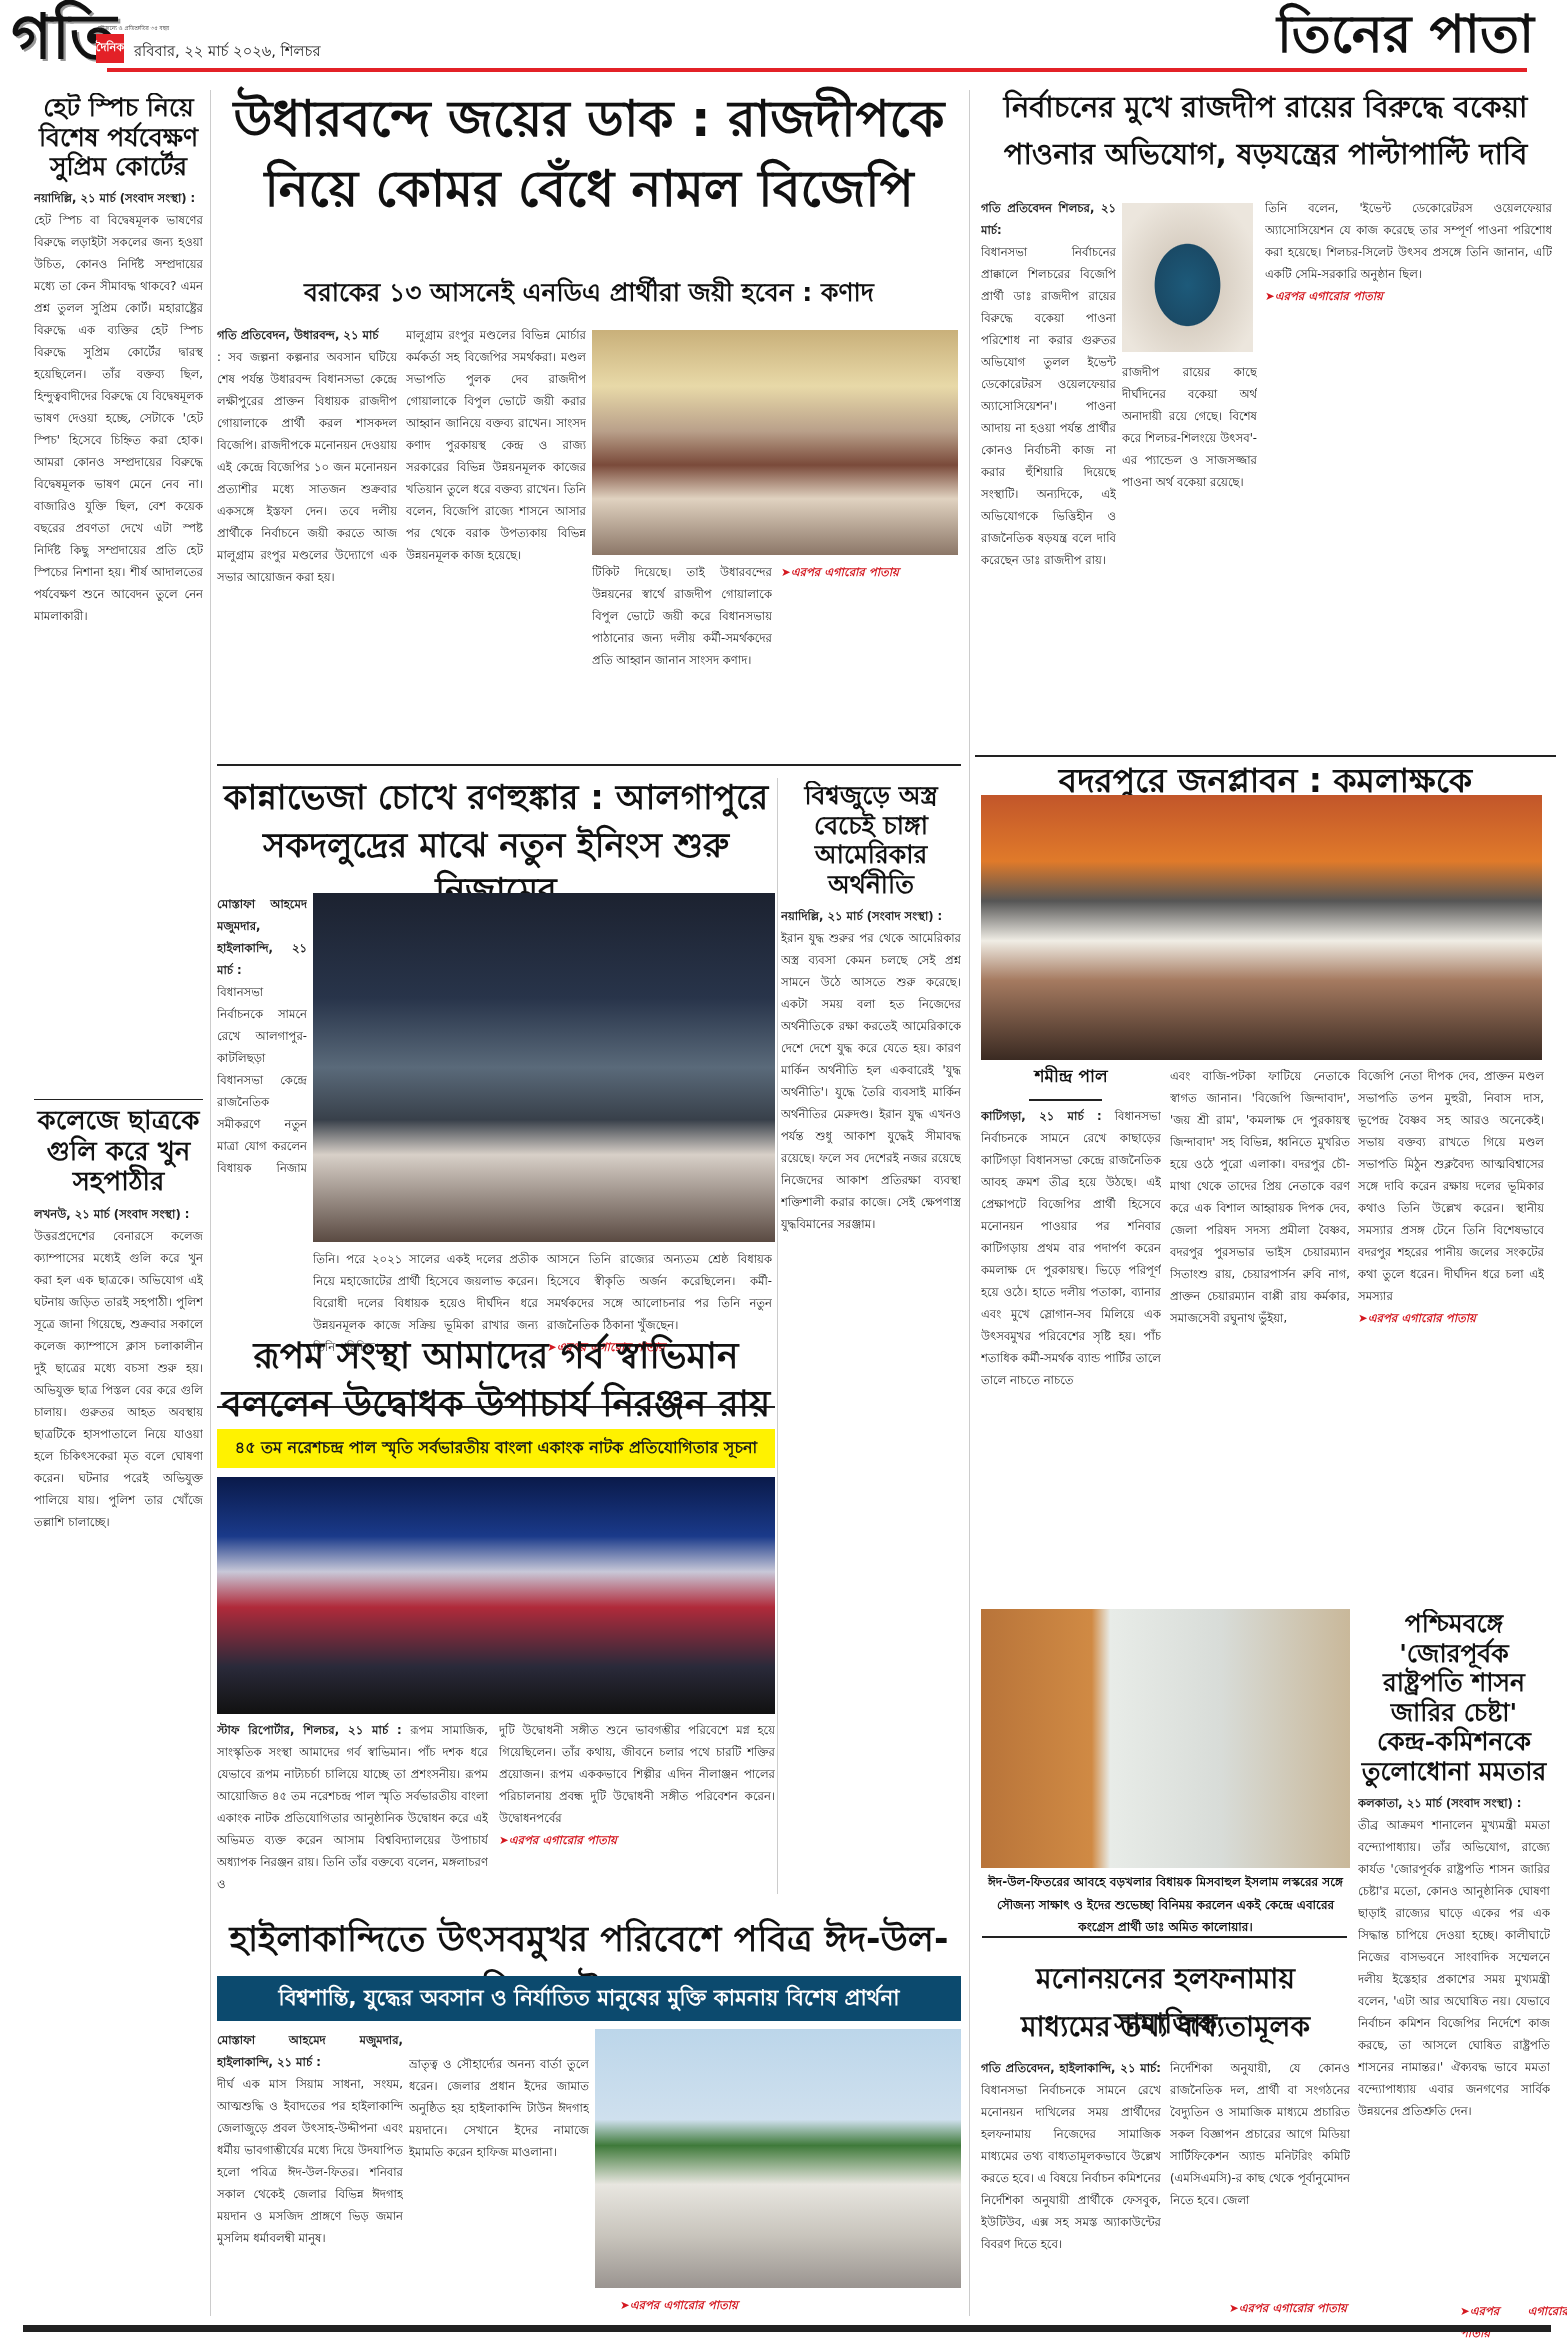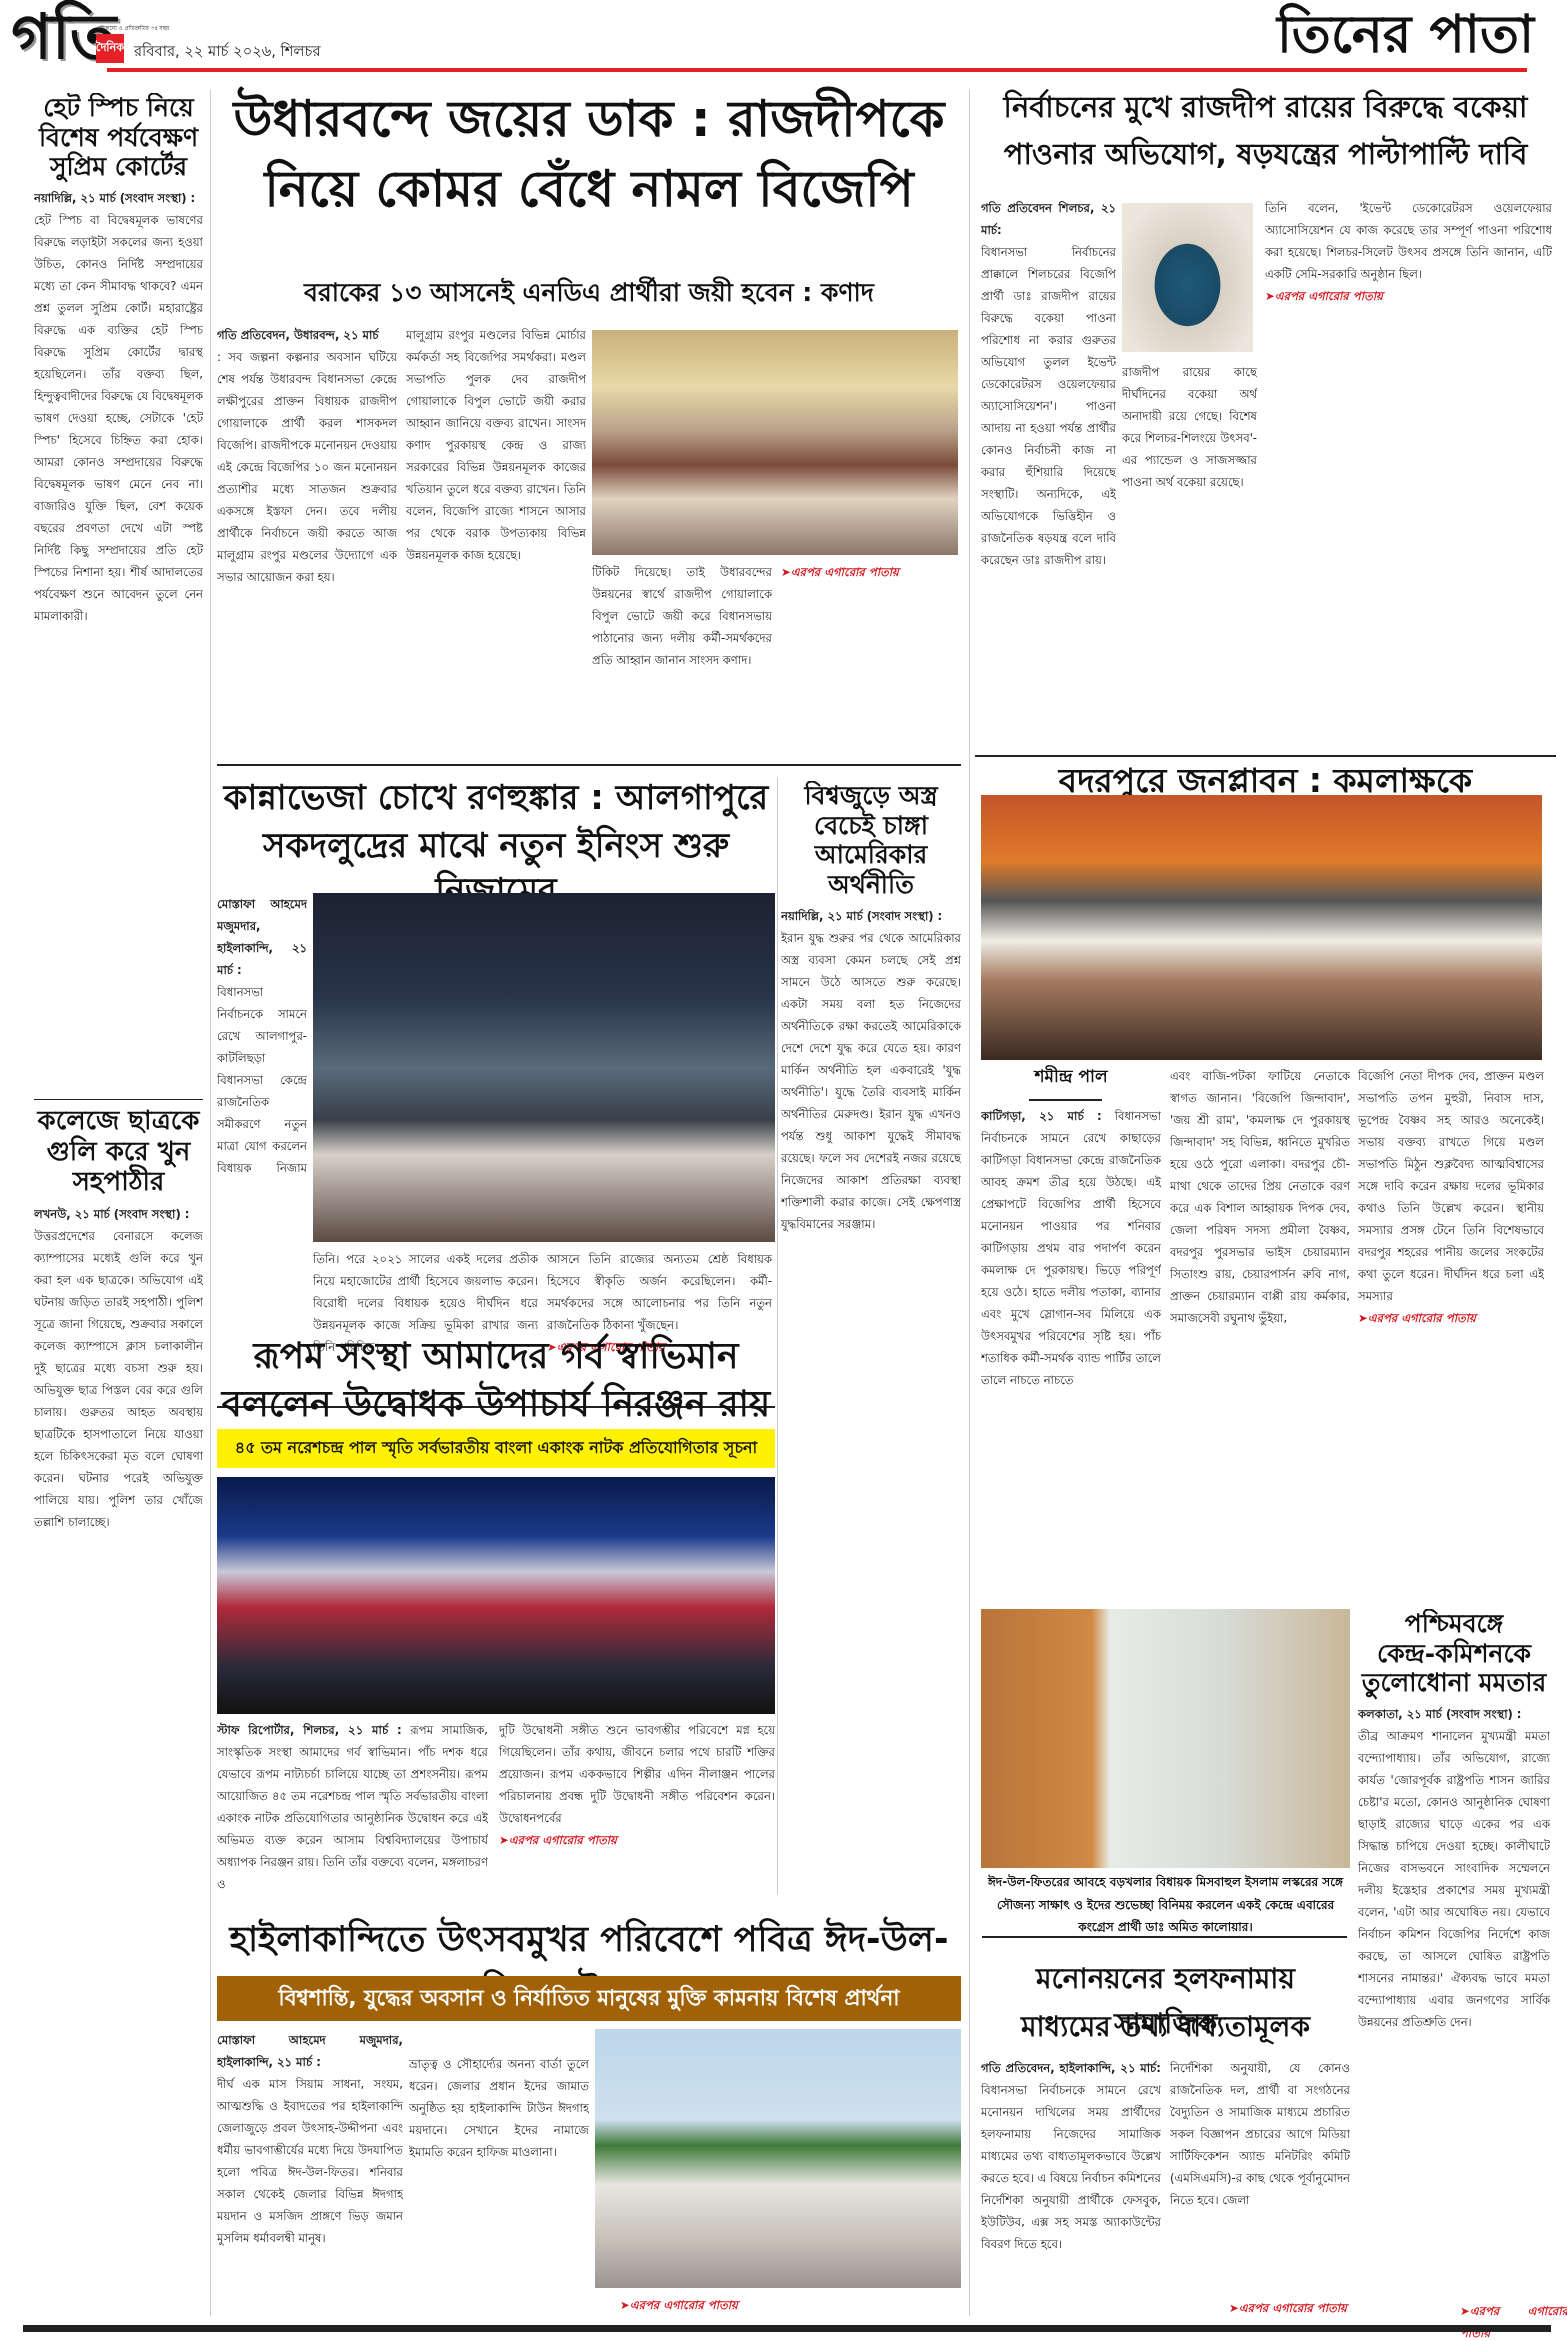--- a/index.html
+++ b/index.html
@@ -107,21 +107,21 @@
 <div class="photo ph-stage" style="left:217px; top:1477px; width:558px; height:237px;"></div>
 <div class="col" style="left:217px; top:1719px; width:271px; height:180px;">
   <div class="body-text"><span class="dateline-bold">স্টাফ রিপোর্টার, শিলচর, ২১ মার্চ :</span> <span>রূপম সামাজিক, সাংস্কৃতিক সংস্থা আমাদের গর্ব স্বাভিমান। পাঁচ দশক ধরে যেভাবে রূপম নাট্যচর্চা চালিয়ে যাচ্ছে তা প্রশংসনীয়। রূপম আয়োজিত ৪৫ তম নরেশচন্দ্র পাল স্মৃতি সর্বভারতীয় বাংলা একাংক নাটক প্রতিযোগিতার আনুষ্ঠানিক উদ্বোধন করে এই অভিমত ব্যক্ত করেন আসাম বিশ্ববিদ্যালয়ের উপাচার্য অধ্যাপক নিরঞ্জন রায়। তিনি তাঁর বক্তব্যে বলেন, মঙ্গলাচরণ ও</span></div>
 </div>
 <div class="col" style="left:499px; top:1719px; width:276px; height:180px;">
   <div class="body-text">দুটি উদ্বোধনী সঙ্গীত শুনে ভাবগম্ভীর পরিবেশে মগ্ন হয়ে গিয়েছিলেন। তাঁর কথায়, জীবনে চলার পথে চারটি শক্তির প্রয়োজন। রূপম এককভাবে শিল্পীর এদিন নীলাঞ্জন পালের পরিচালনায় প্রবন্ধ দুটি উদ্বোধনী সঙ্গীত পরিবেশন করেন। উদ্বোধনপর্বের</div>
   <span class="continue body-text">➤এরপর এগারোর পাতায়</span>
 </div>
 
 <div class="abs headline" style="left:217px; top:1914px; width:744px; font-size:35px; line-height:51px;">হাইলাকান্দিতে উৎসবমুখর পরিবেশে পবিত্র ঈদ-উল-ফিতর উদযাপন</div>
-<div class="abs" style="left:217px; top:1976px; width:744px; height:45px; background:#a16207; color:#fff; display:flex; align-items:center; justify-content:center; font-size:21.4px; font-weight:800;">বিশ্বশান্তি, যুদ্ধের অবসান ও নির্যাতিত মানুষের মুক্তি কামনায় বিশেষ প্রার্থনা</div>
+<div class="abs" style="left:217px; top:1976px; width:744px; height:45px; background:#0c4a6e; color:#fff; display:flex; align-items:center; justify-content:center; font-size:21.4px; font-weight:800;">বিশ্বশান্তি, যুদ্ধের অবসান ও নির্যাতিত মানুষের মুক্তি কামনায় বিশেষ প্রার্থনা</div>
 <div class="col" style="left:217px; top:2029px; width:186px; height:276px;">
   <div class="body-text dateline-bold">মোস্তাফা আহমেদ মজুমদার, হাইলাকান্দি, ২১ মার্চ :</div>
   <div class="body-text">দীর্ঘ এক মাস সিয়াম সাধনা, সংযম, আত্মশুদ্ধি ও ইবাদতের পর হাইলাকান্দি জেলাজুড়ে প্রবল উৎসাহ-উদ্দীপনা এবং ধর্মীয় ভাবগাম্ভীর্যের মধ্যে দিয়ে উদযাপিত হলো পবিত্র ঈদ-উল-ফিতর। শনিবার সকাল থেকেই জেলার বিভিন্ন ঈদগাহ ময়দান ও মসজিদ প্রাঙ্গণে ভিড় জমান মুসলিম ধর্মাবলম্বী মানুষ।</div>
 </div>
 <div class="col" style="left:409px; top:2029px; width:180px; height:276px;margin-top:24px;">
   <div class="body-text">ভ্রাতৃত্ব ও সৌহার্দ্যের অনন্য বার্তা তুলে ধরেন। জেলার প্রধান ইদের জামাত অনুষ্ঠিত হয় হাইলাকান্দি টাউন ঈদগাহ ময়দানে। সেখানে ইদের নামাজে ইমামতি করেন হাফিজ মাওলানা।</div>
 </div>
 <div class="photo ph-eid" style="left:595px; top:2029px; width:366px; height:259px;"></div>
 <div class="abs continue body-text" style="left:620px; top:2294px;">➤এরপর এগারোর পাতায়</div>
 
@@ -158,20 +158,21 @@
   <div class="body-text">বিজেপি নেতা দীপক দেব, প্রাক্তন মণ্ডল সভাপতি তপন মুহুরী, নিবাস দাস, ভূপেন্দ্র বৈষ্ণব সহ আরও অনেকেই। সভায় বক্তব্য রাখতে গিয়ে মণ্ডল সভাপতি মিঠুন শুক্লবৈদ্য আত্মবিশ্বাসের সঙ্গে দাবি করেন রক্ষায় দলের ভূমিকার কথাও তিনি উল্লেখ করেন। স্থানীয় সমস্যার প্রসঙ্গ টেনে তিনি বিশেষভাবে বদরপুর শহরের পানীয় জলের সংকটের কথা তুলে ধরেন। দীর্ঘদিন ধরে চলা এই সমস্যার</div>
   <span class="continue body-text">➤এরপর এগারোর পাতায়</span>
 </div>
 
 <div class="photo ph-room" style="left:981px; top:1609px; width:369px; height:259px;"></div>
 <div class="abs caption" style="left:981px; top:1871px; width:369px;">ঈদ-উল-ফিতরের আবহে বড়খলার বিধায়ক মিসবাহুল ইসলাম লস্করের সঙ্গে সৌজন্য সাক্ষাৎ ও ইদের শুভেচ্ছা বিনিময় করলেন একই কেন্দ্রে এবারের কংগ্রেস প্রার্থী ডাঃ অমিত কালোয়ার।</div>
 <div class="rule" style="left:982px; top:1936px; width:365px; height:2.3px;"></div>
 
 <div class="col" style="left:1358px; top:1609px; width:192px; height:693px;">
   <div class="headline" style="font-size:25px;">পশ্চিমবঙ্গে</div>
+  <div class="headline" style="font-size:25px;">'জোরপূর্বক রাষ্ট্রপতি শাসন জারির চেষ্টা'</div>
   <div class="headline" style="font-size:25px; margin-bottom:5.6px;">কেন্দ্র-কমিশনকে তুলোধোনা মমতার</div>
   <div class="body-text dateline-bold">কলকাতা, ২১ মার্চ (সংবাদ সংস্থা) :</div>
   <div class="body-text">তীব্র আক্রমণ শানালেন মুখ্যমন্ত্রী মমতা বন্দ্যোপাধ্যায়। তাঁর অভিযোগ, রাজ্যে কার্যত 'জোরপূর্বক রাষ্ট্রপতি শাসন জারির চেষ্টা'র মতো, কোনও আনুষ্ঠানিক ঘোষণা ছাড়াই রাজ্যের ঘাড়ে একের পর এক সিদ্ধান্ত চাপিয়ে দেওয়া হচ্ছে। কালীঘাটে নিজের বাসভবনে সাংবাদিক সম্মেলনে দলীয় ইস্তেহার প্রকাশের সময় মুখ্যমন্ত্রী বলেন, 'এটা আর অঘোষিত নয়। যেভাবে নির্বাচন কমিশন বিজেপির নির্দেশে কাজ করছে, তা আসলে ঘোষিত রাষ্ট্রপতি শাসনের নামান্তর।' ঐক্যবদ্ধ ভাবে মমতা বন্দ্যোপাধ্যায় এবার জনগণের সার্বিক উন্নয়নের প্রতিশ্রুতি দেন।</div>
 </div>
 <div class="abs continue body-text" style="left:1460px; top:2300px;">➤এরপর এগারোর পাতায়</div>
 
 <div class="abs headline" style="left:981px; top:1956px; width:369px; font-size:28px; line-height:45px;">মনোনয়নের হলফনামায় সামাজিক</div>
 <div class="abs headline" style="left:981px; top:2004px; width:369px; font-size:28px; line-height:45px;">মাধ্যমের তথ্য বাধ্যতামূলক</div>
 <div class="col" style="left:981px; top:2057px; width:180px; height:254px;">
   <div class="body-text"><span class="dateline-bold">গতি প্রতিবেদন, হাইলাকান্দি, ২১ মার্চ:</span> <span>বিধানসভা নির্বাচনকে সামনে রেখে মনোনয়ন দাখিলের সময় প্রার্থীদের হলফনামায় নিজেদের সামাজিক মাধ্যমের তথ্য বাধ্যতামূলকভাবে উল্লেখ করতে হবে। এ বিষয়ে নির্বাচন কমিশনের নির্দেশিকা অনুযায়ী প্রার্থীকে ফেসবুক, ইউটিউব, এক্স সহ সমস্ত অ্যাকাউন্টের বিবরণ দিতে হবে।</span></div>

